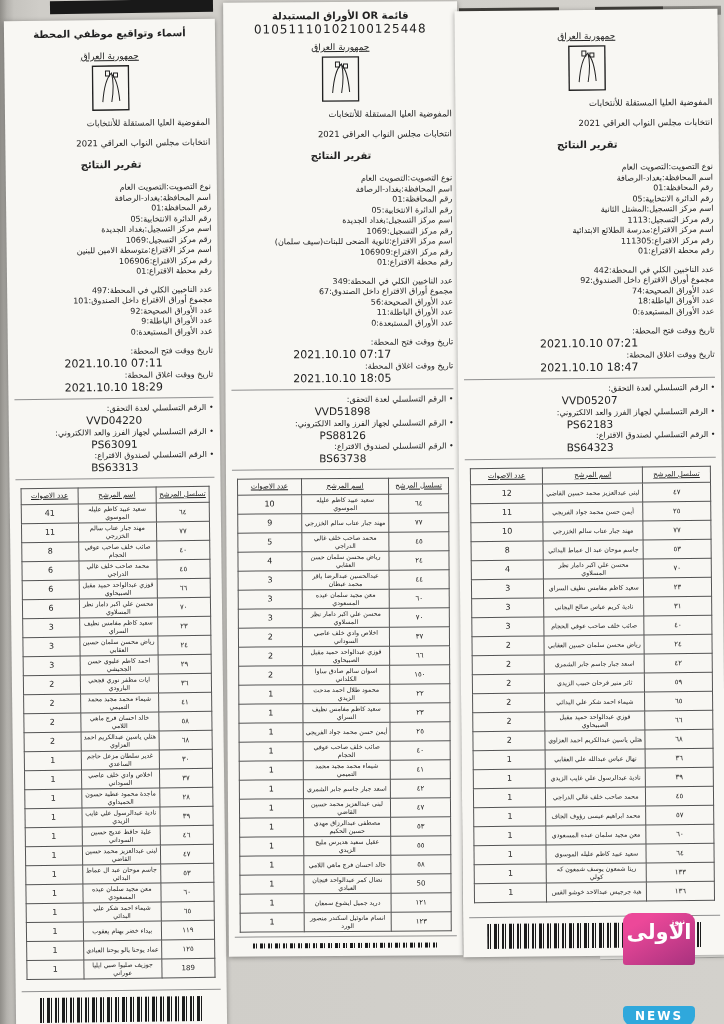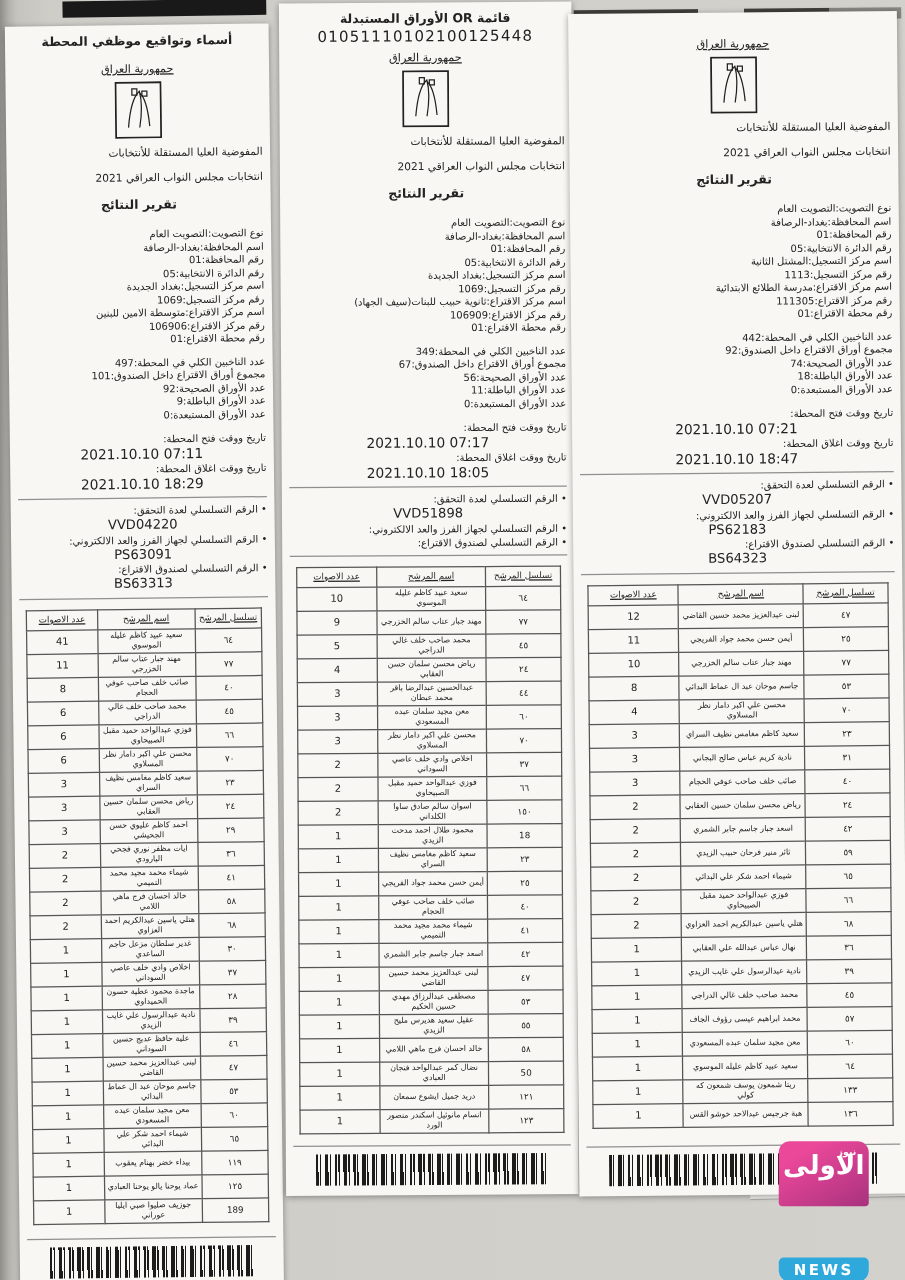--- a/index.html
+++ b/index.html
@@ -269,21 +269,21 @@
     <div class="commission">المفوضية العليا المستقلة للأنتخابات</div>
     <div class="election">انتخابات مجلس النواب العراقي 2021</div>
     <div class="report-title">تقرير النتائج</div>
     <div class="fields">
         <div class="ln">نوع التصويت:التصويت العام</div>
         <div class="ln">اسم المحافظة:بغداد-الرصافة</div>
         <div class="ln">رقم المحافظة:01</div>
         <div class="ln">رقم الدائرة الانتخابية:05</div>
         <div class="ln">اسم مركز التسجيل:بغداد الجديدة</div>
         <div class="ln">رقم مركز التسجيل:1069</div>
-        <div class="ln">اسم مركز الاقتراع:ثانوية حبيب للبنات(سيف الجهاد)</div>
+        <div class="ln">اسم مركز الاقتراع:ثانوية الضحى للبنات(سيف سلمان)</div>
         <div class="ln">رقم مركز الاقتراع:106909</div>
         <div class="ln">رقم محطة الاقتراع:01</div>
       </div>
     <div class="fields stats">
         <div class="ln">عدد الناخبين الكلي في المحطة:349</div>
         <div class="ln">مجموع أوراق الاقتراع داخل الصندوق:67</div>
         <div class="ln">عدد الأوراق الصحيحة:56</div>
         <div class="ln">عدد الأوراق الباطلة:11</div>
         <div class="ln">عدد الأوراق المستبعدة:0</div>
       </div>
@@ -291,21 +291,23 @@
       <div class="ln">تاريخ ووقت فتح المحطة:</div>
       <div class="dt">2021.10.10 07:17</div>
       <div class="ln">تاريخ ووقت اغلاق المحطة:</div>
       <div class="dt">2021.10.10 18:05</div>
     </div>
     <div class="sep"></div>
     <div class="serials">
       <div class="ln">• الرقم التسلسلي لعدة التحقق:</div>
       <div class="sn">VVD51898</div>
       <div class="ln">• الرقم التسلسلي لجهاز الفرز والعد الالكتروني:</div>
+      <div class="sn">PS88126</div>
       <div class="ln">• الرقم التسلسلي لصندوق الاقتراع:</div>
+      <div class="sn">BS63738</div>
     </div>
     <div class="sep"></div>
     <table class="ctable">
       <thead>
           <tr>
         <th>تسلسل المرشح</th>
         <th>اسم المرشح</th>
         <th>عدد الاصوات</th>
       </tr>
         </thead>
@@ -354,21 +356,21 @@
             <td>٦٦</td>
             <td>فوزي عبدالواحد حميد مقبل الصبيحاوي</td>
             <td>2</td>
           </tr>
           <tr>
             <td>١٥٠</td>
             <td>اسوان سالم صادق ساوا الكلداني</td>
             <td>2</td>
           </tr>
           <tr>
-            <td>18</td>
+            <td>٢٢</td>
             <td>محمود طلال احمد مدحت الزيدي</td>
             <td>1</td>
           </tr>
           <tr>
             <td>٢٣</td>
             <td>سعيد كاظم مغامس نظيف السراي</td>
             <td>1</td>
           </tr>
           <tr>
             <td>٢٥</td>

